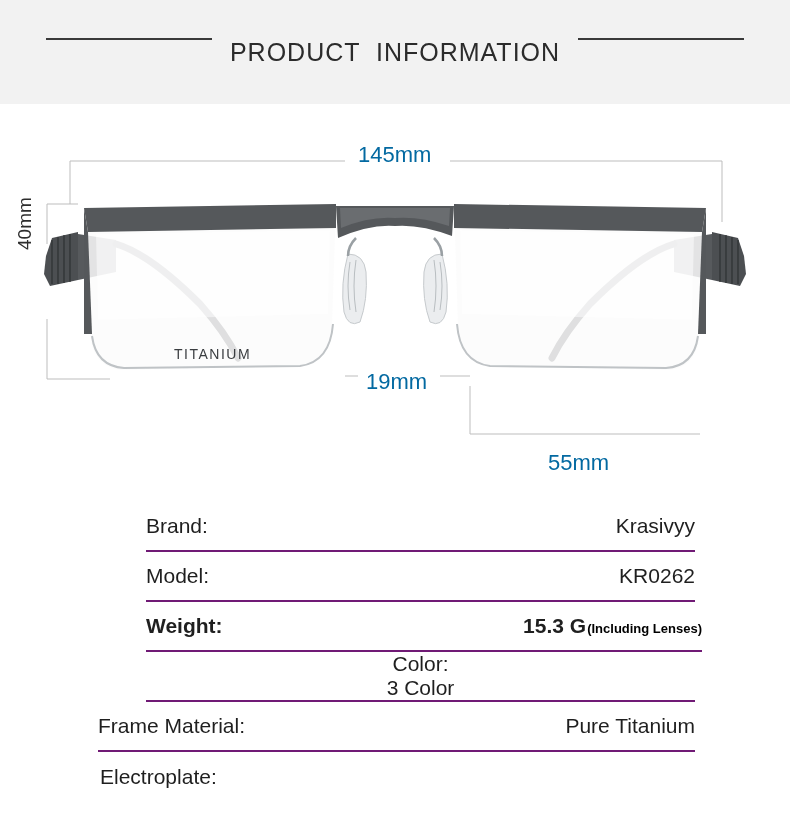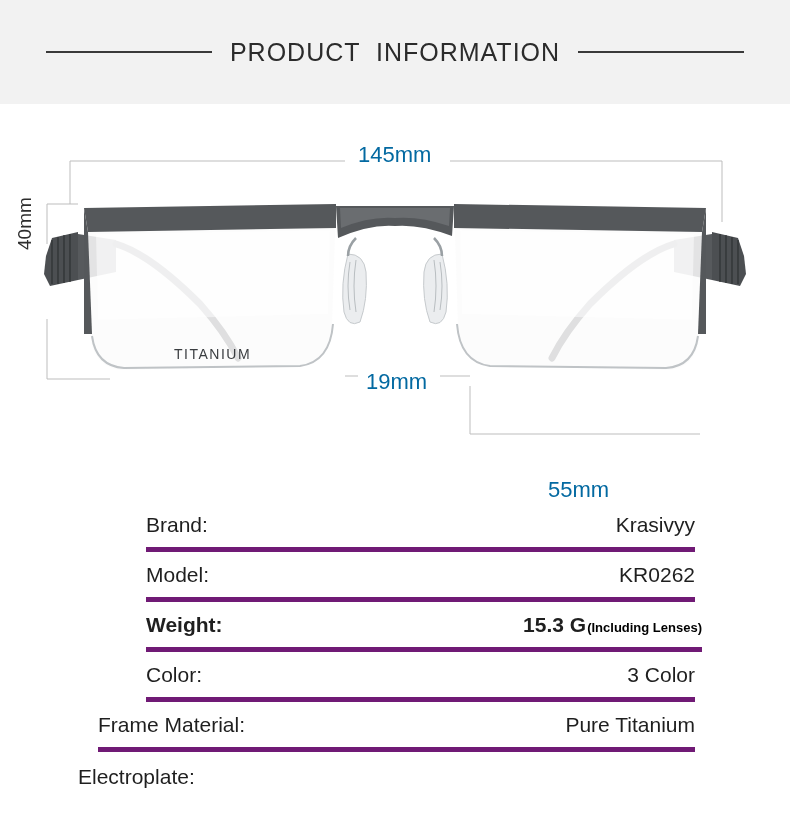--- a/index.html
+++ b/index.html
@@ -22,21 +22,20 @@
     position: absolute;
     left: 0; top: 0;
     width: 790px; height: 104px;
     background: #f2f2f2;
     display: flex;
     align-items: center;
     justify-content: center;
   }
   .header-inner {
     display: flex;
-    align-items: center;
     gap: 18px;
   }
   .header-rule {
     width: 166px;
     height: 2px;
     background: #3a3a3a;
   }
   .header-title {
     font-size: 25px;
     letter-spacing: 1px;
@@ -53,21 +52,21 @@
   }
 
   .dim-label {
     position: absolute;
     font-size: 22px;
     color: #0369a1;
     white-space: nowrap;
   }
   .dim-145 { left: 358px; top: 38px; }
   .dim-19  { left: 366px; top: 265px; }
-  .dim-55  { left: 548px; top: 346px; margin-top: 27px; }
+  .dim-55  { left: 548px; top: 346px; }
   .dim-40 {
     position: absolute;
     left: 14px; top: 146px;
     font-size: 19px;
     color: #2d2d2d;
     transform: rotate(-90deg);
     transform-origin: left top;
     white-space: nowrap;
   }
 
@@ -78,21 +77,21 @@
     position: absolute;
     left: 0; top: 502px;
     width: 790px;
   }
   .spec-row {
     position: relative;
     height: 50px;
     display: flex;
     align-items: center;
     justify-content: space-between;
-    border-bottom: 5px solid #701a75;
+    border-bottom: 2px solid #701a75;
   }
   .spec-row:last-child { border-bottom: none; }
   .spec-label {
     font-size: 21px;
     color: #1f1f1f;
     white-space: nowrap;
   }
   .spec-value {
     font-size: 21px;
     color: #1f1f1f;
@@ -103,23 +102,23 @@
   .spec-value .sub {
     font-size: 13px;
     color: #000000;
     margin-left: 1px;
   }
 
   
   .r0 { margin: 0 95px 0 146px; }
   .r1 { margin: 0 95px 0 146px; }
   .r2 { margin: 0 88px 0 146px; font-weight: bold; }
-  .r3 { margin: 0 95px 0 146px; }
+  .r3 { margin: 0 95px 0 146px; flex-direction: column; }
   .r4 { margin: 0 95px 0 98px; }
-  .r5 { margin: 0 95px 0 78px; }
+  .r5 { margin: 0 95px 0 100px; }
 </style>
 </head>
 <body>
 
 <div class="page">
 
   <div class="header">
     <div class="header-inner">
       <div class="header-rule"></div>
       <div class="header-title">PRODUCT  INFORMATION</div>

